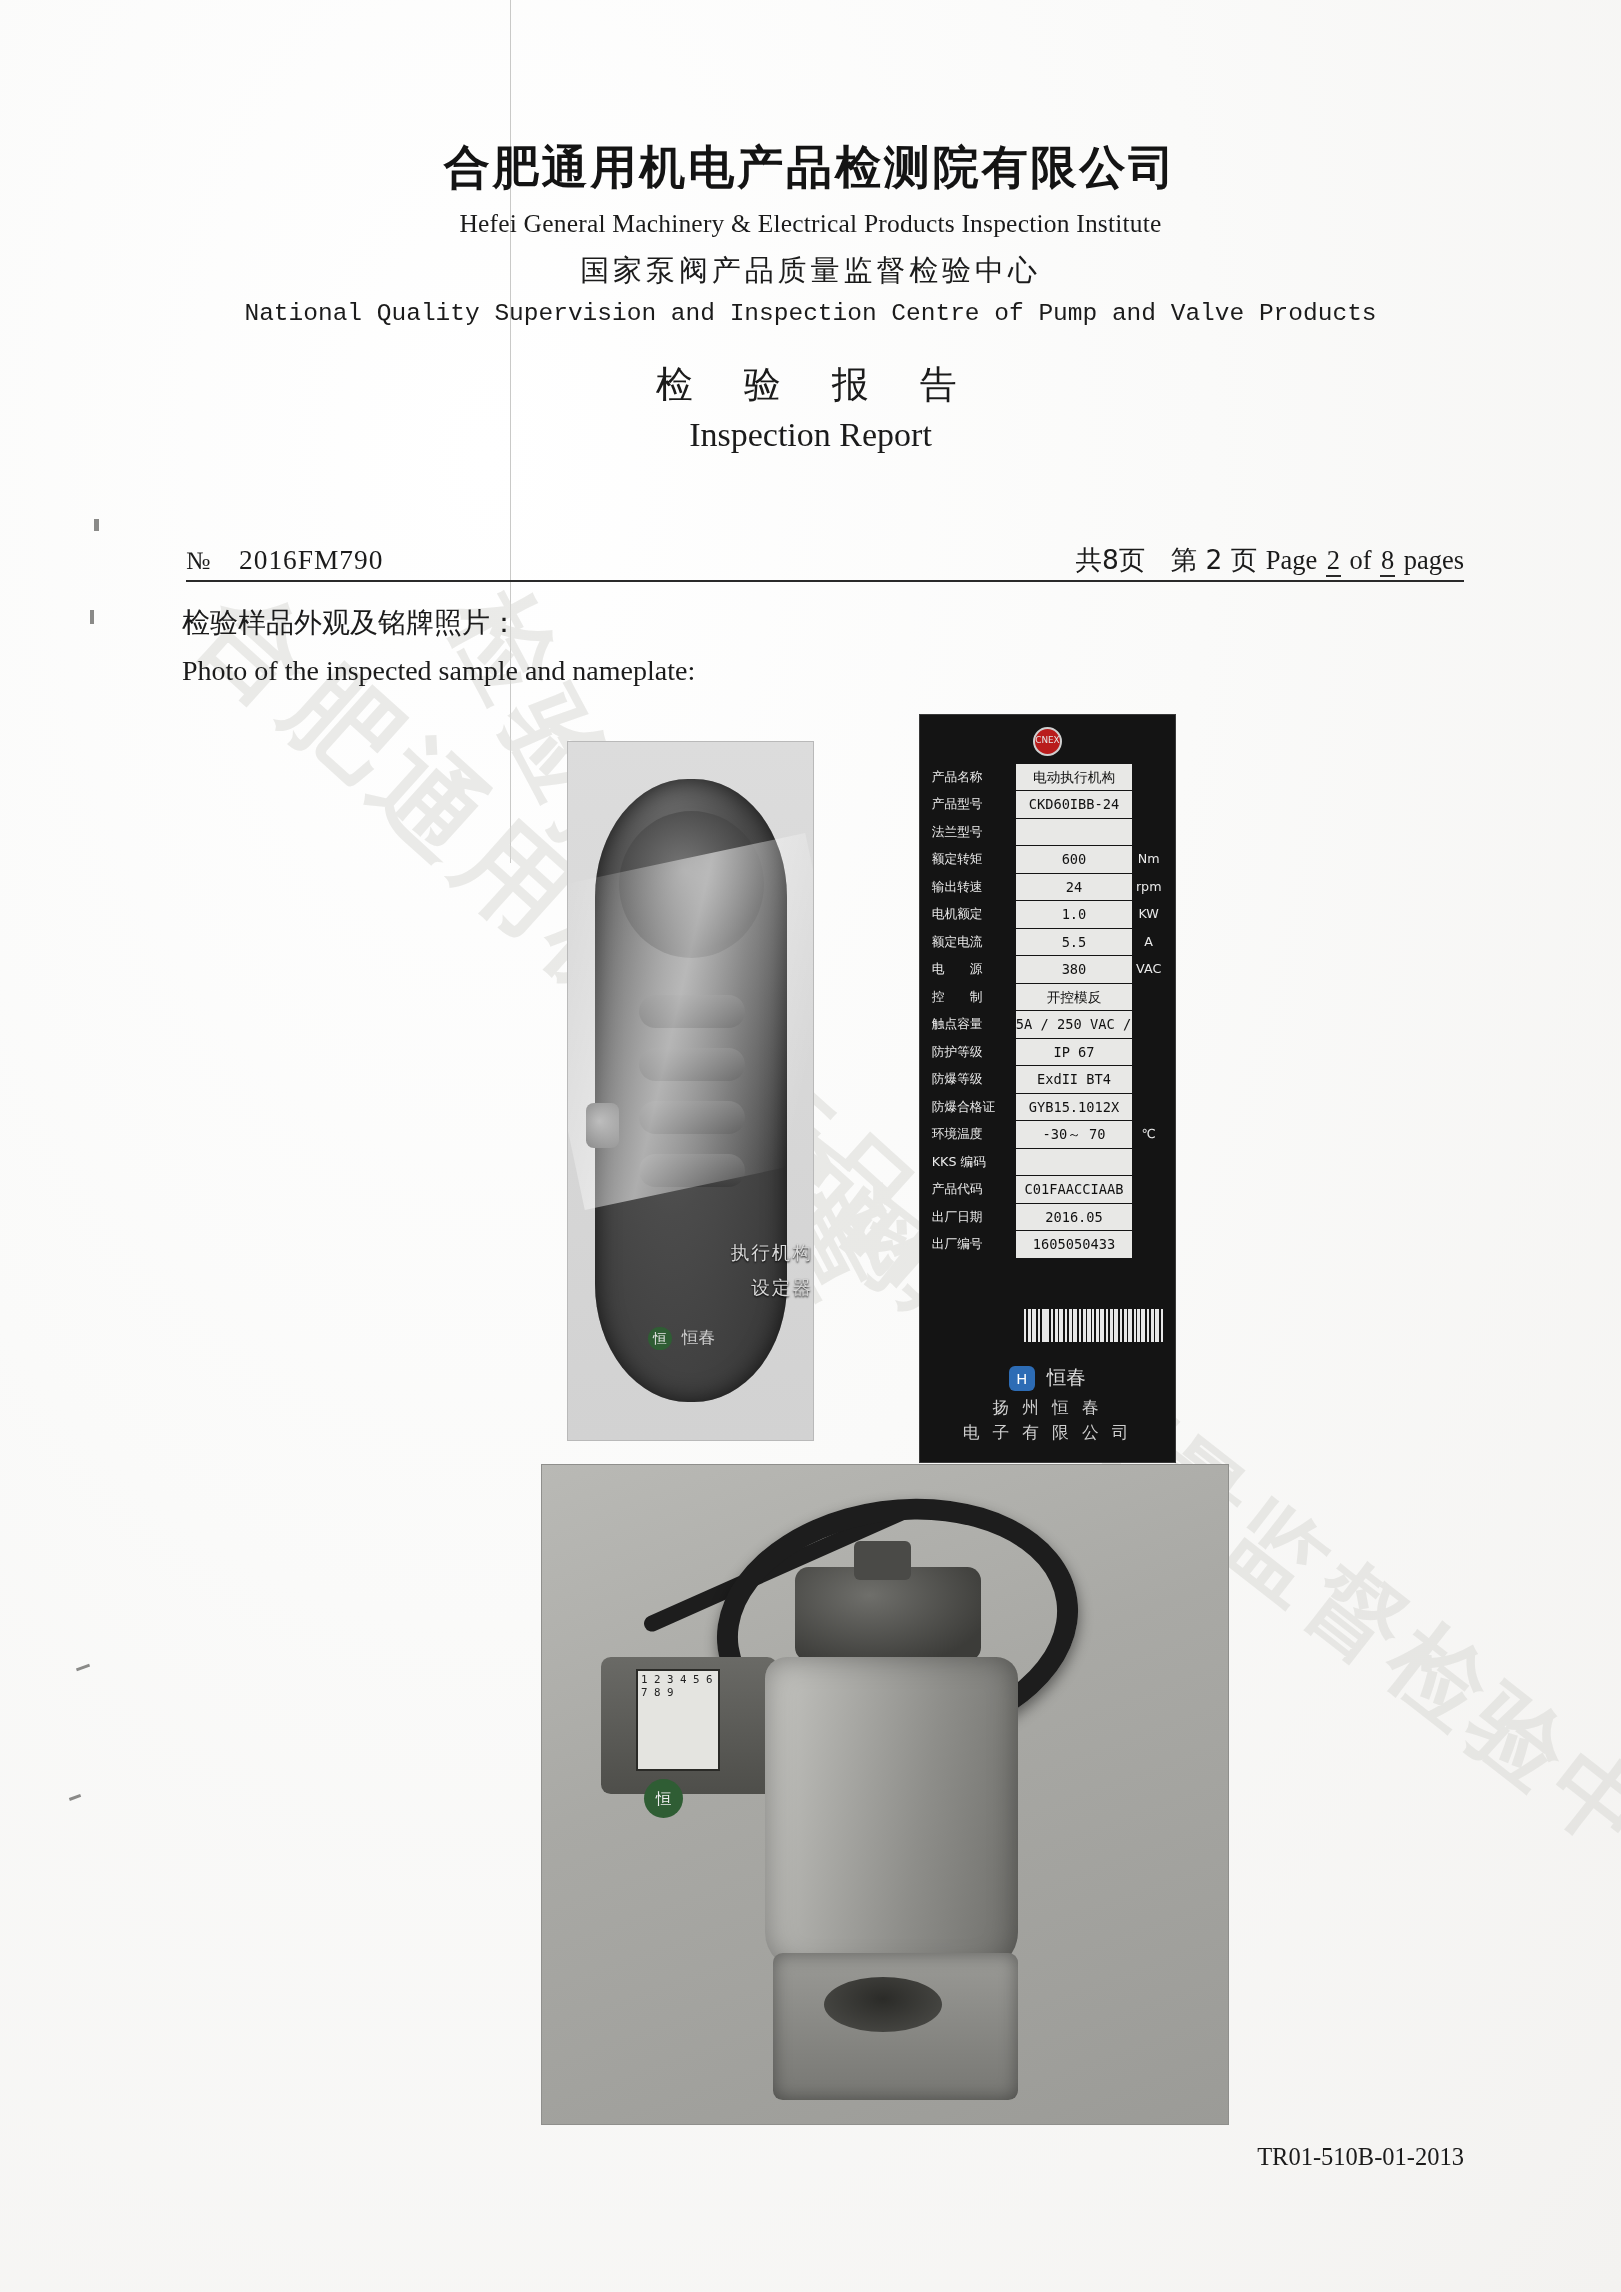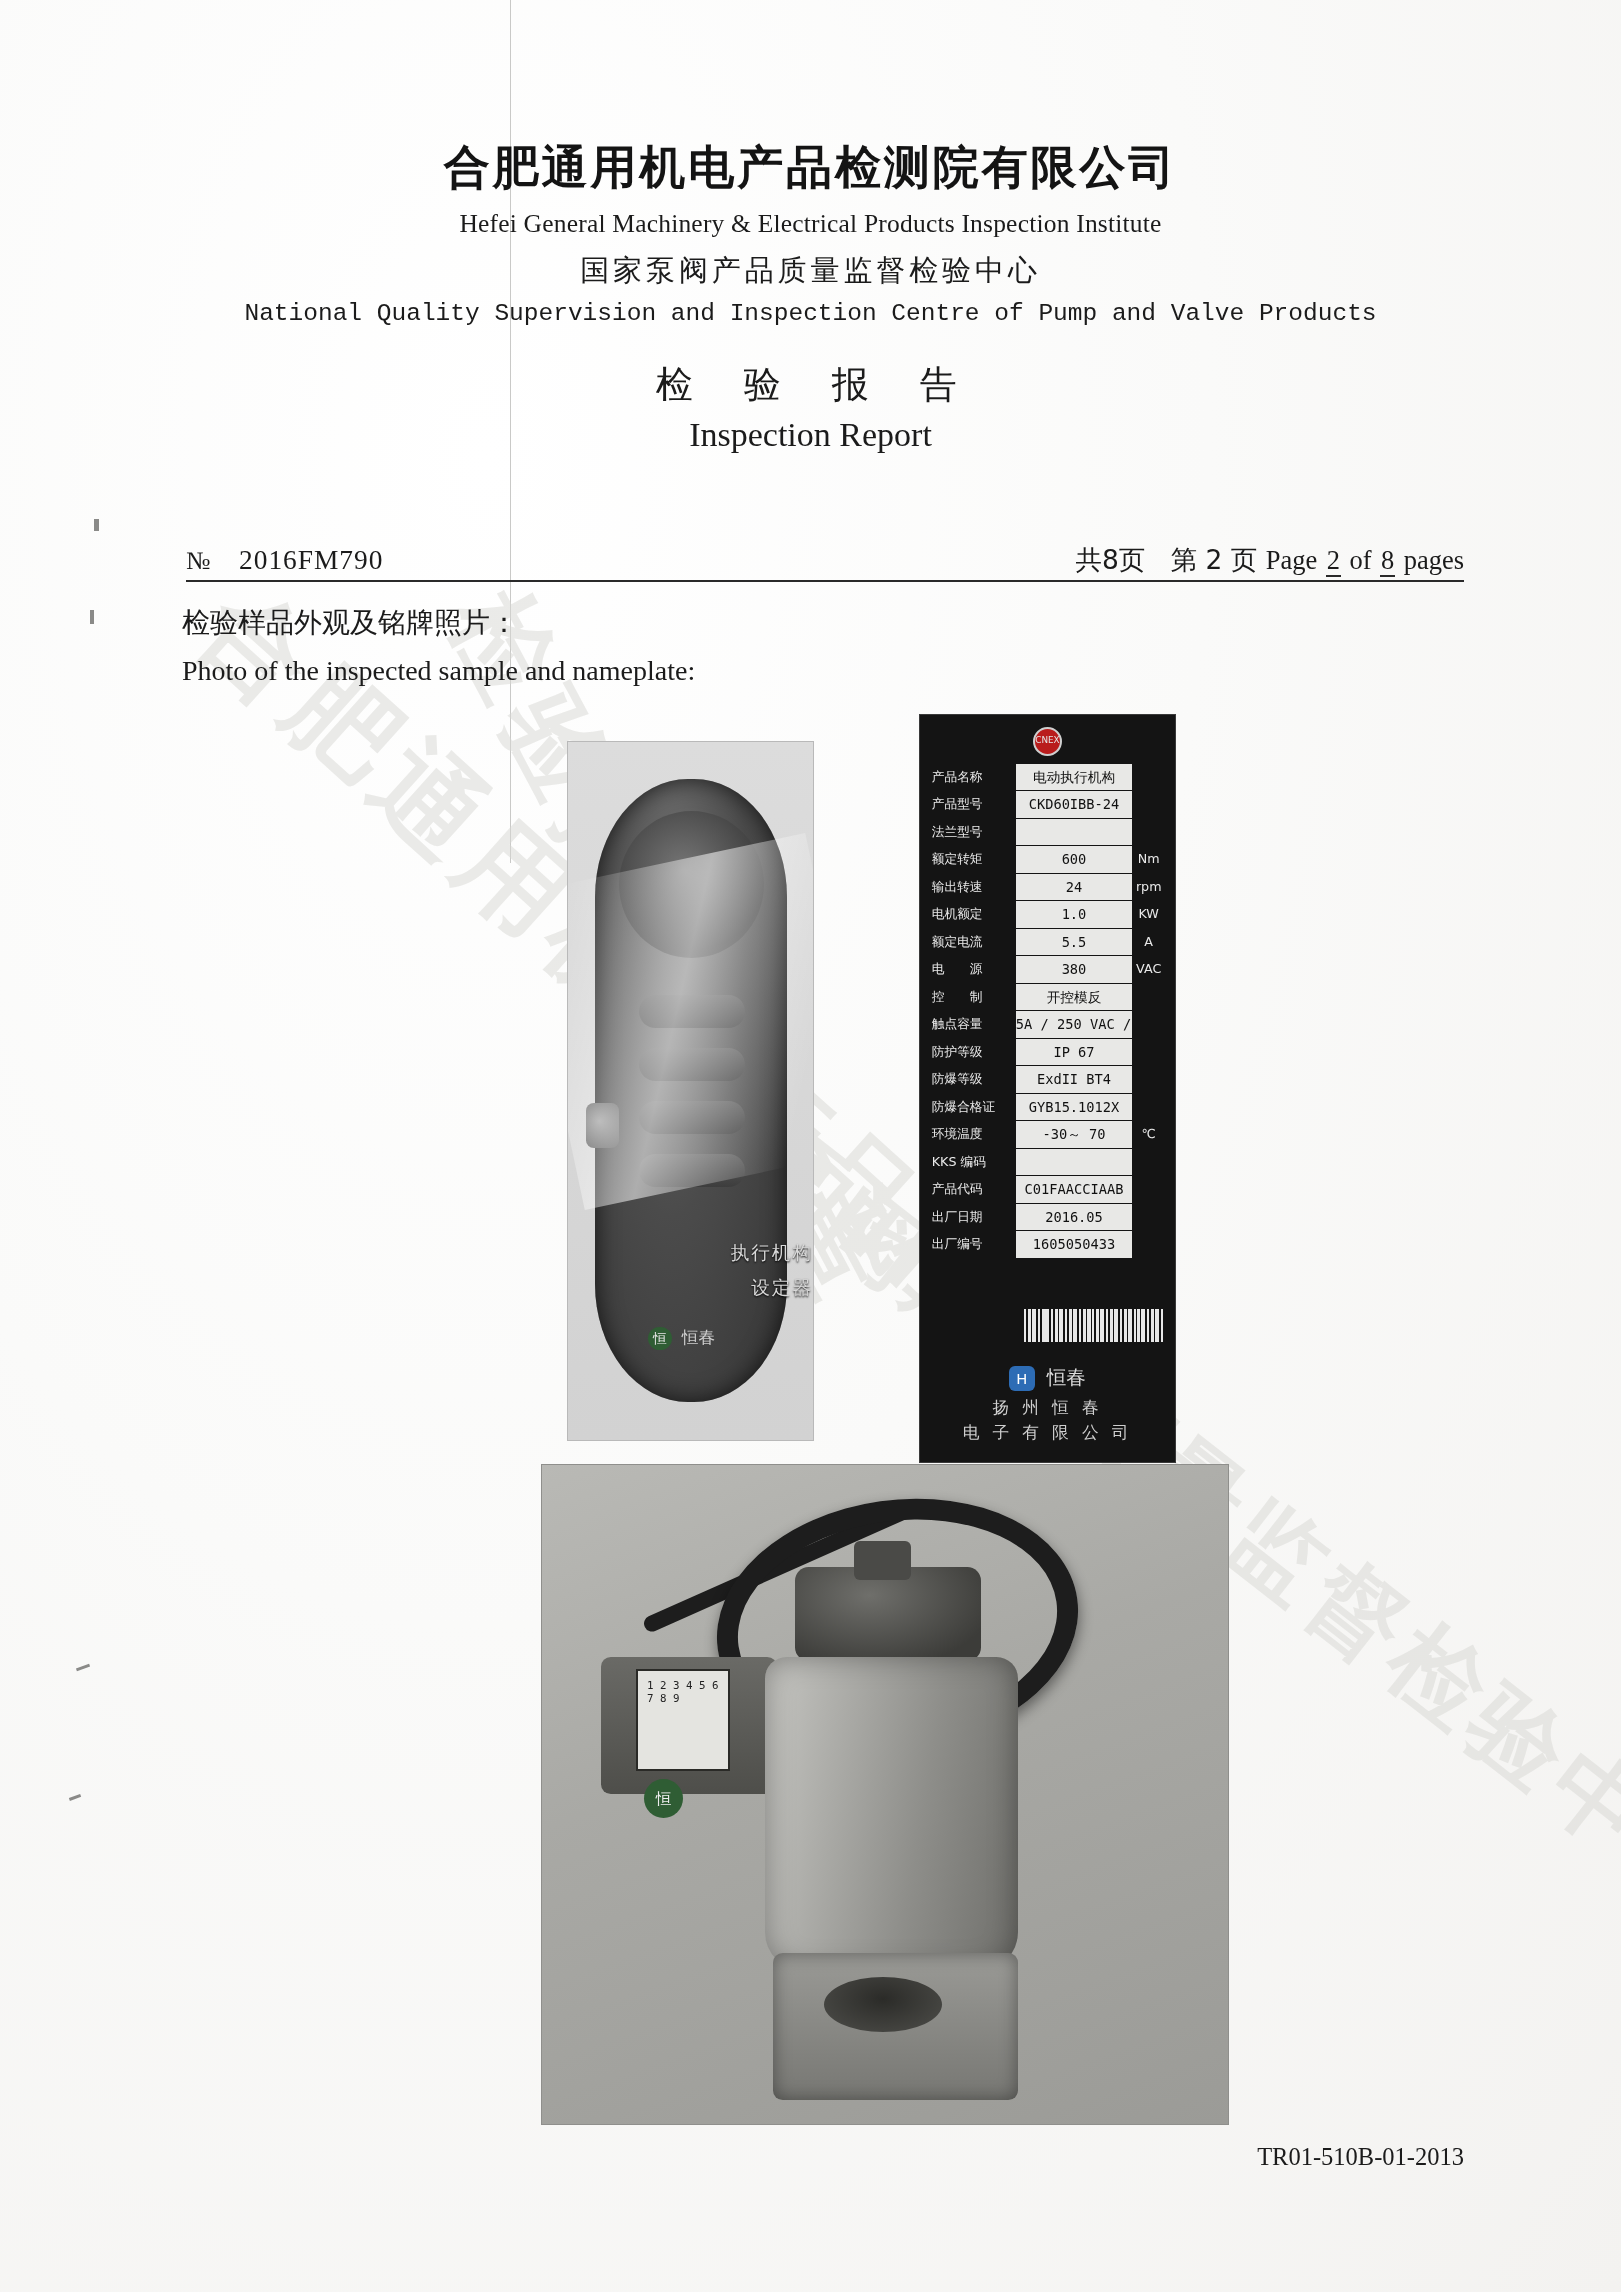--- a/index.html
+++ b/index.html
@@ -230,24 +230,24 @@
     border-radius:21.6px 21.6px 39px 39px;
     background:linear-gradient(100deg,#c6c6c2,#8e8e8a 60%,#6e6e6a);
     box-shadow:inset 0 0 29px rgba(0,0,0,.35);
   }
   #photo-actuator .gearbox {
     position:absolute; left:59px; top:192px; width:176px; height:137px;
     background:linear-gradient(#6a6a66,#4e4e4a);
     border-radius:9.8px;
   }
   #photo-actuator .dial {
-    position:absolute; left:94px; top:204px; width:94px; height:102px;
+    position:absolute; left:94px; top:204px; width:84px; height:102px;
     background:#e4e4e0; border:2.9px solid #2a2a27;
     font-family:"DejaVu Sans Mono", monospace; font-size:10.8px; color:#222;
-    line-height:12.7px; padding:9px;
+    line-height:12.7px; padding:3px;
     box-sizing:border-box; overflow:hidden;
   }
   #photo-actuator .nut {
     position:absolute; left:282px; top:512px; width:118px; height:55px;
     border-radius:50%;
     background:radial-gradient(ellipse at 50% 40%, #2b2b28, #4e4e4a);
   }
   #photo-actuator .flange {
     position:absolute; left:231px; top:488px; width:245px; height:147px;
     background:linear-gradient(#9a9a96,#777773);

